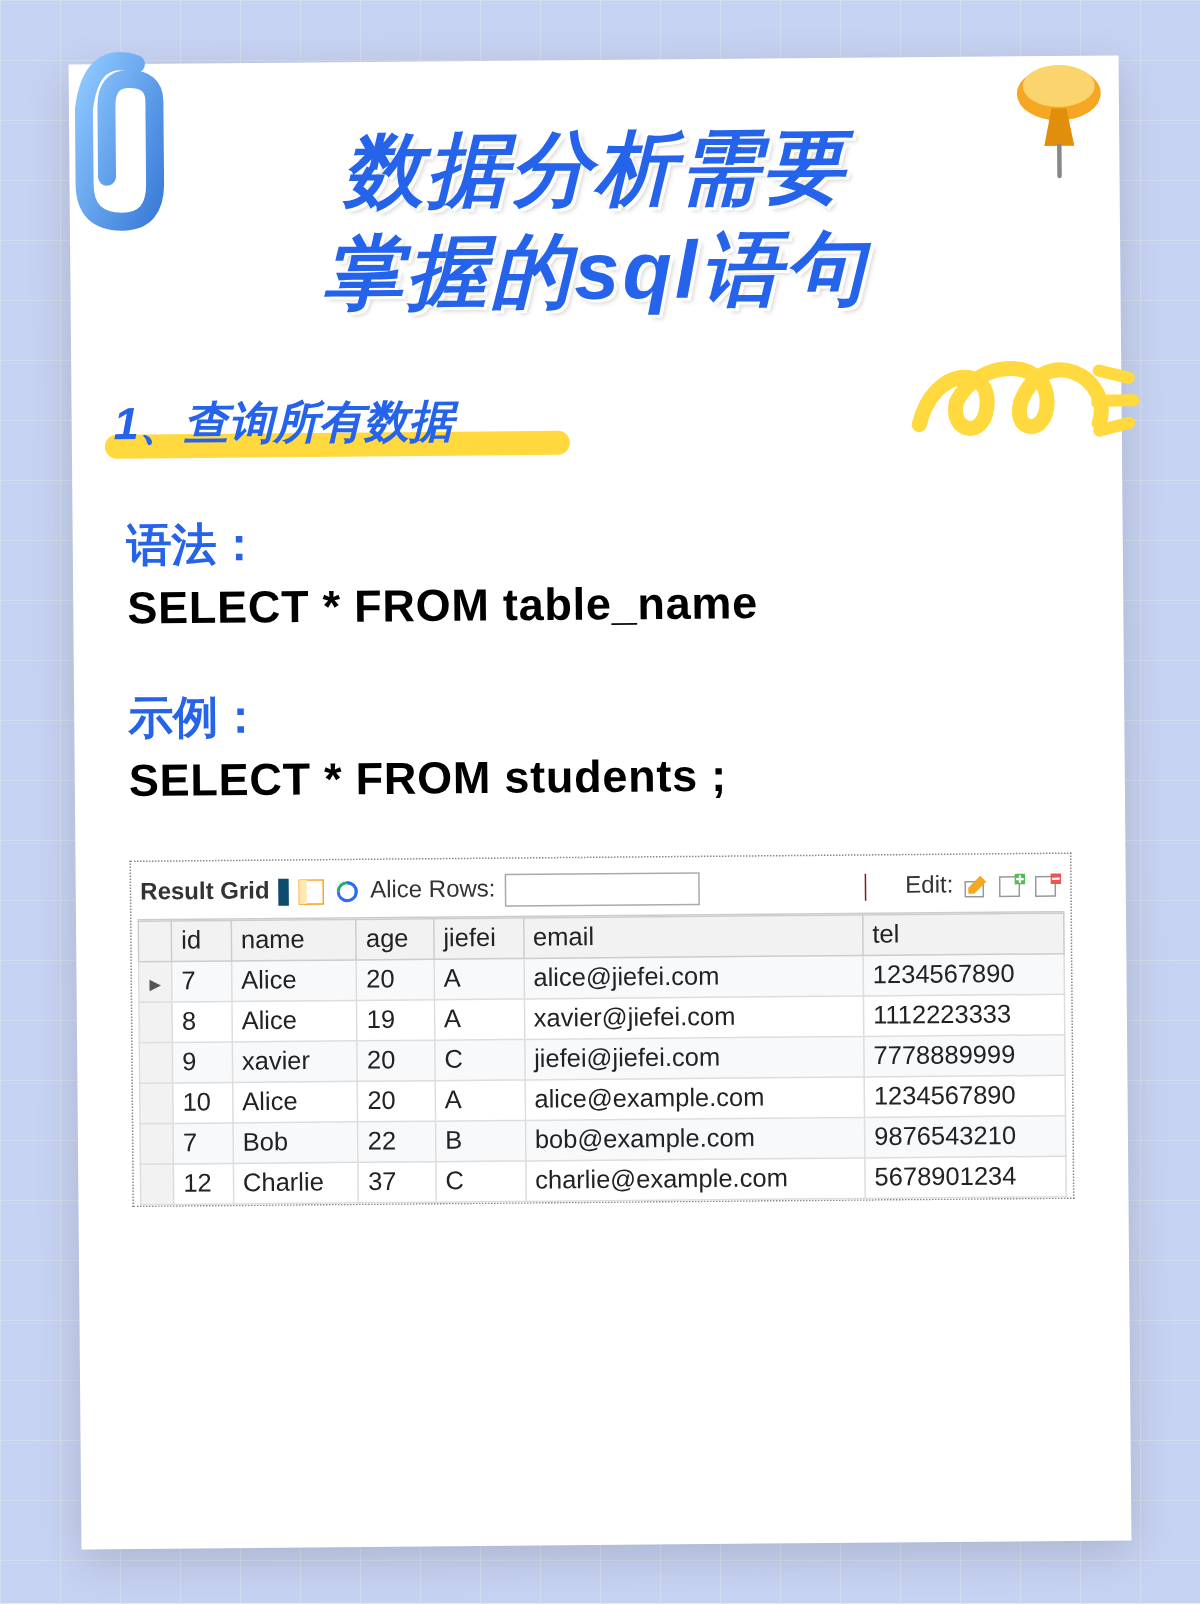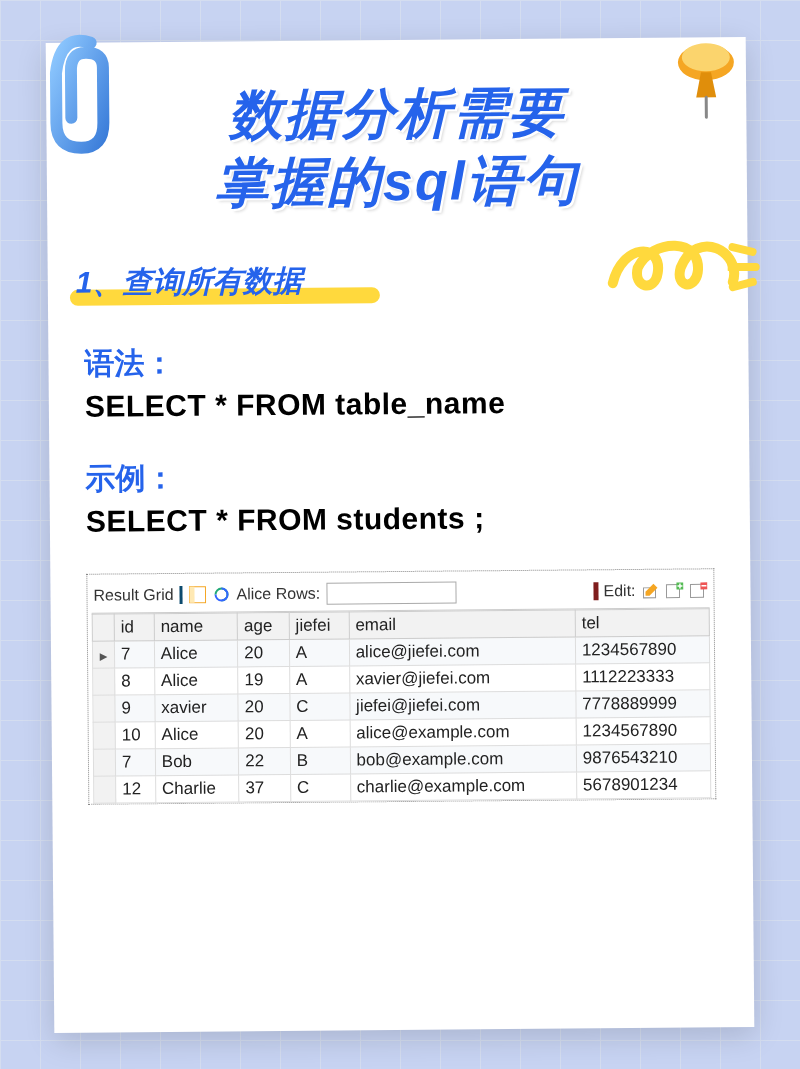--- a/index.html
+++ b/index.html
@@ -106,28 +106,28 @@
   }
   .toolbar {
     display: flex;
     align-items: center;
     gap: 6px;
     font-size: 16px;
     color: #333;
     padding: 4px 2px 6px 2px;
     border-bottom: 1px solid #ccc;
   }
-  .toolbar .rg { font-weight: normal; border-right:3px solid #0c4a6e; padding-right:6px;}
+  .toolbar .rg { font-weight: bold; border-right:7px solid #0c4a6e; padding-right:6px;}
   .toolbar .inp {
     width: 130px;
     height: 22px;
     border: 1px solid #aaa;
     background: #fff;
   }
-  .toolbar .sep { border-left:5px solid #7f1d1d; padding-left:5px; margin-left:auto;}
+  .toolbar .sep { border-left:1px solid #7f1d1d; padding-left:26px; margin-left:auto;}
   .tb-icon { width:18px; height:18px; display:inline-block; }
   table {
     width: 100%;
     border-collapse: collapse;
     font-size: 17px;
     color: #222;
   }
   th {
     text-align: left;
     font-weight: normal;

